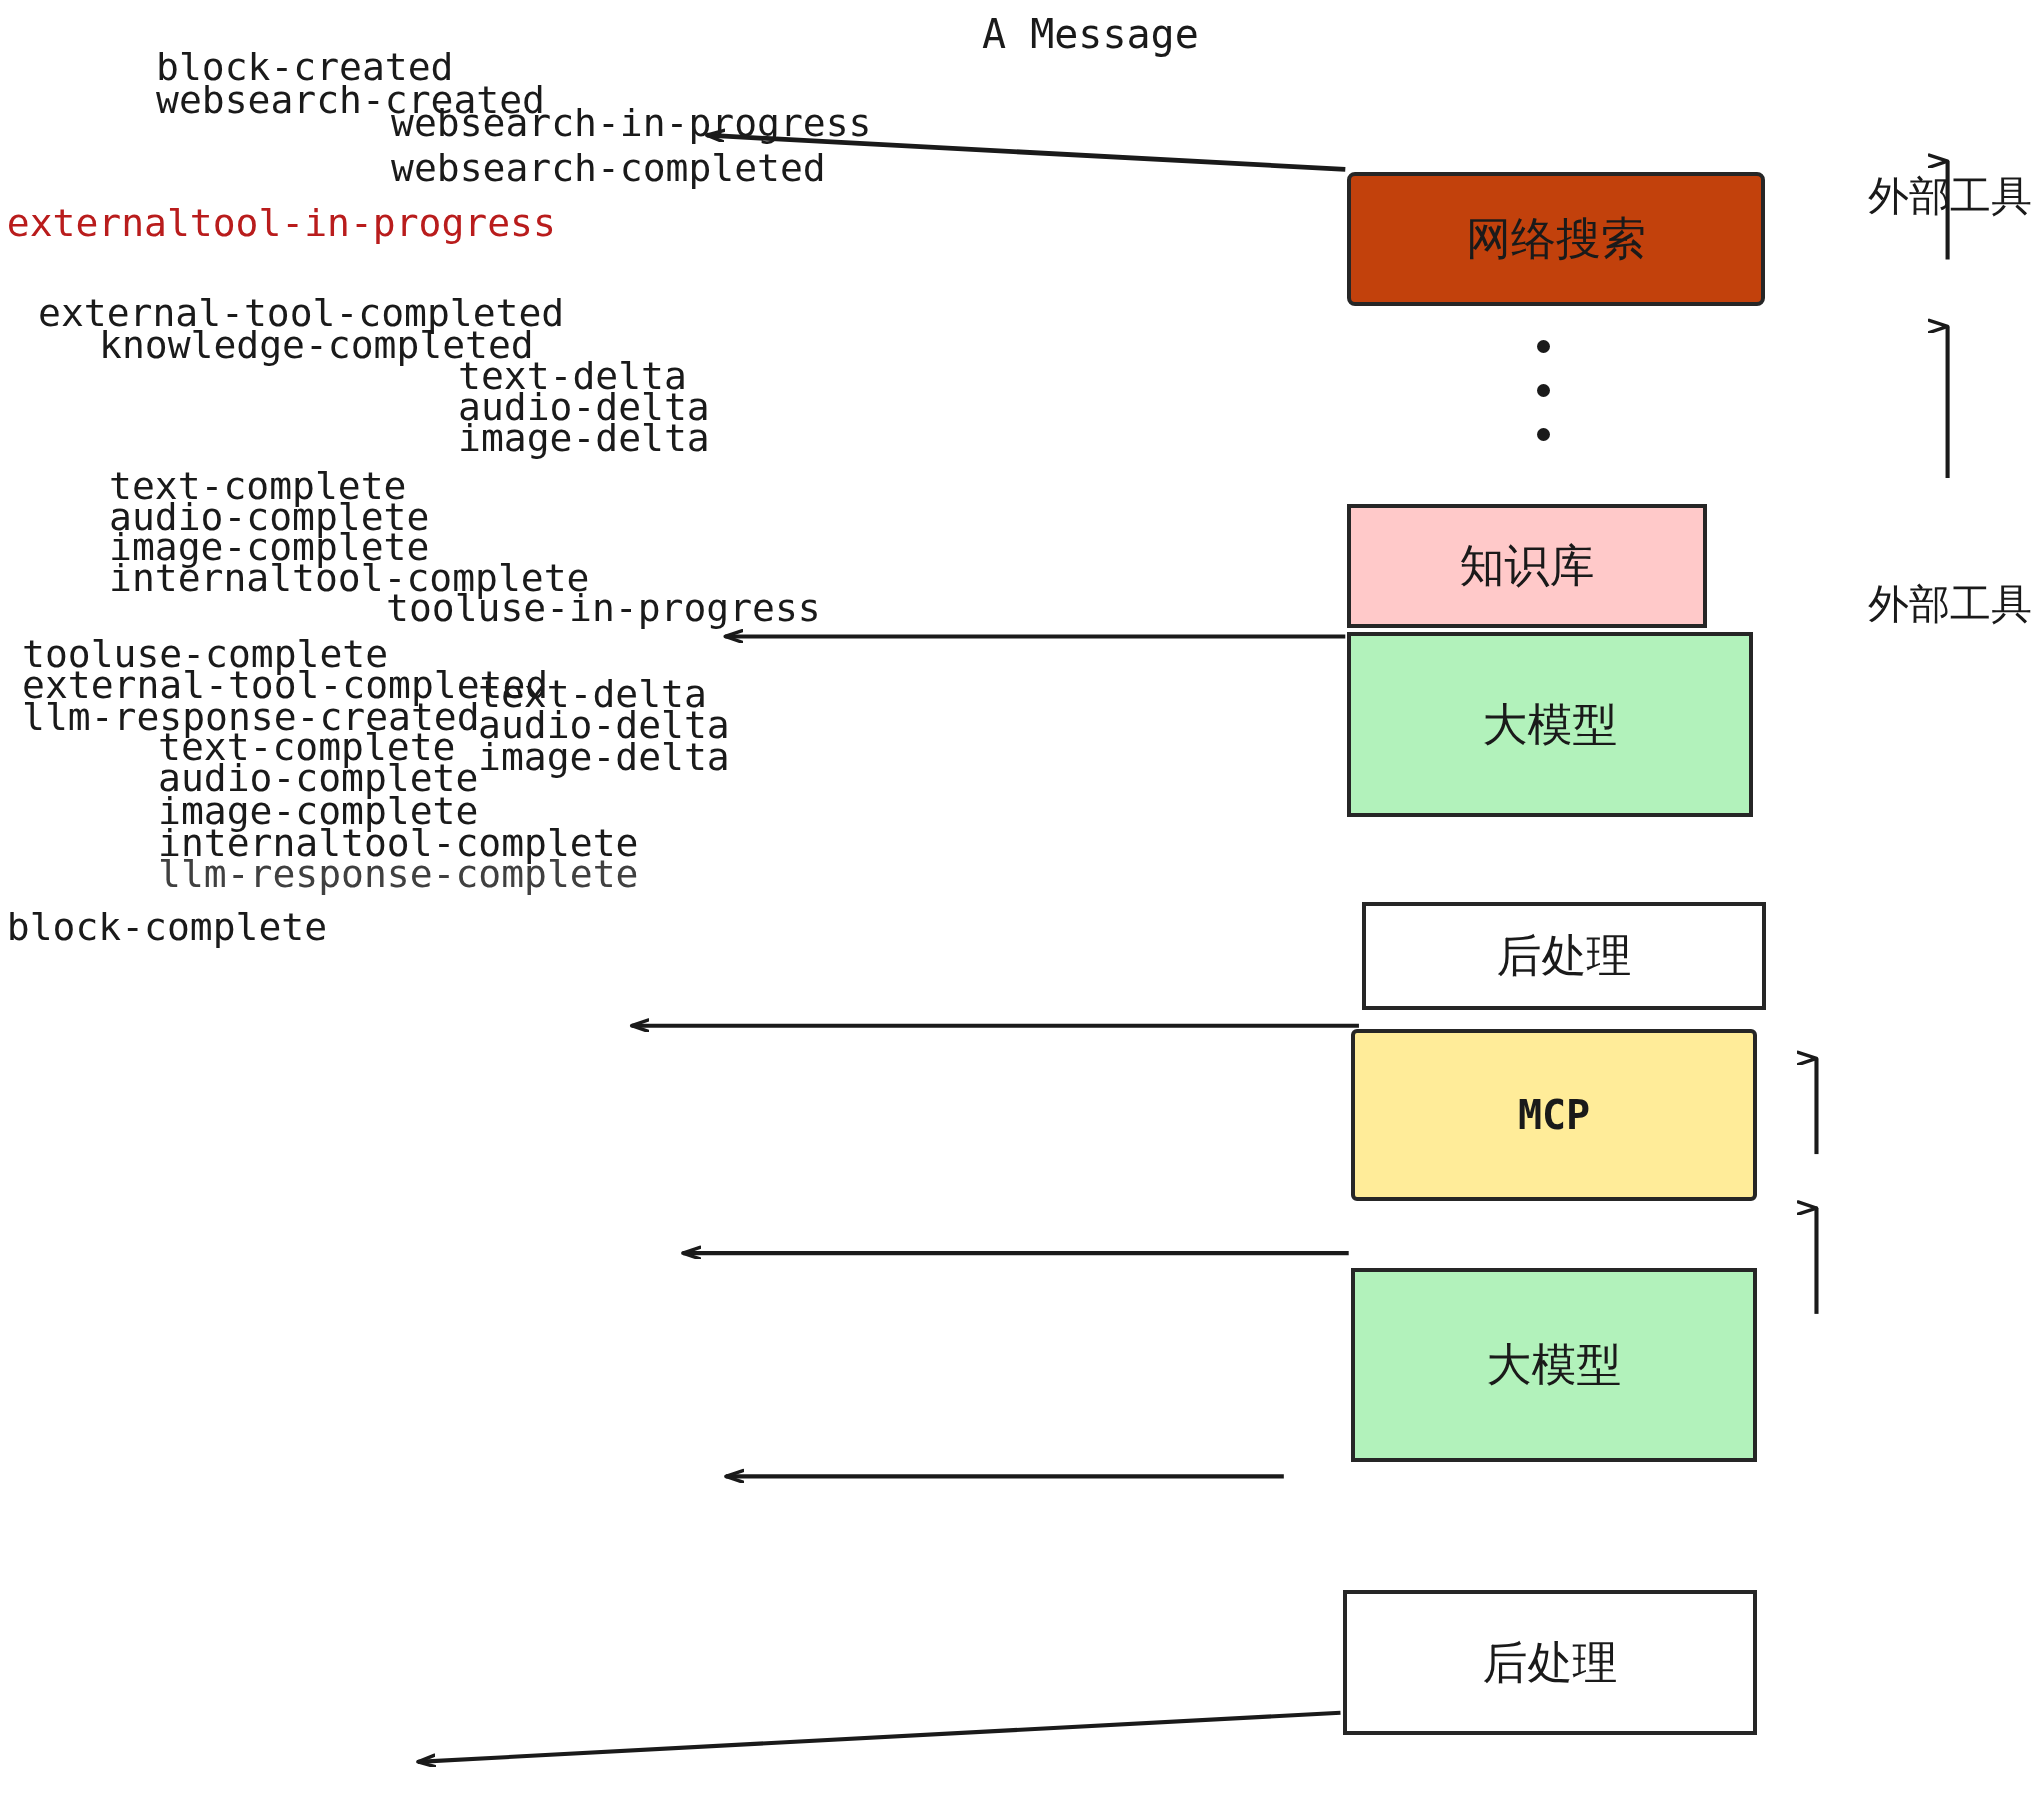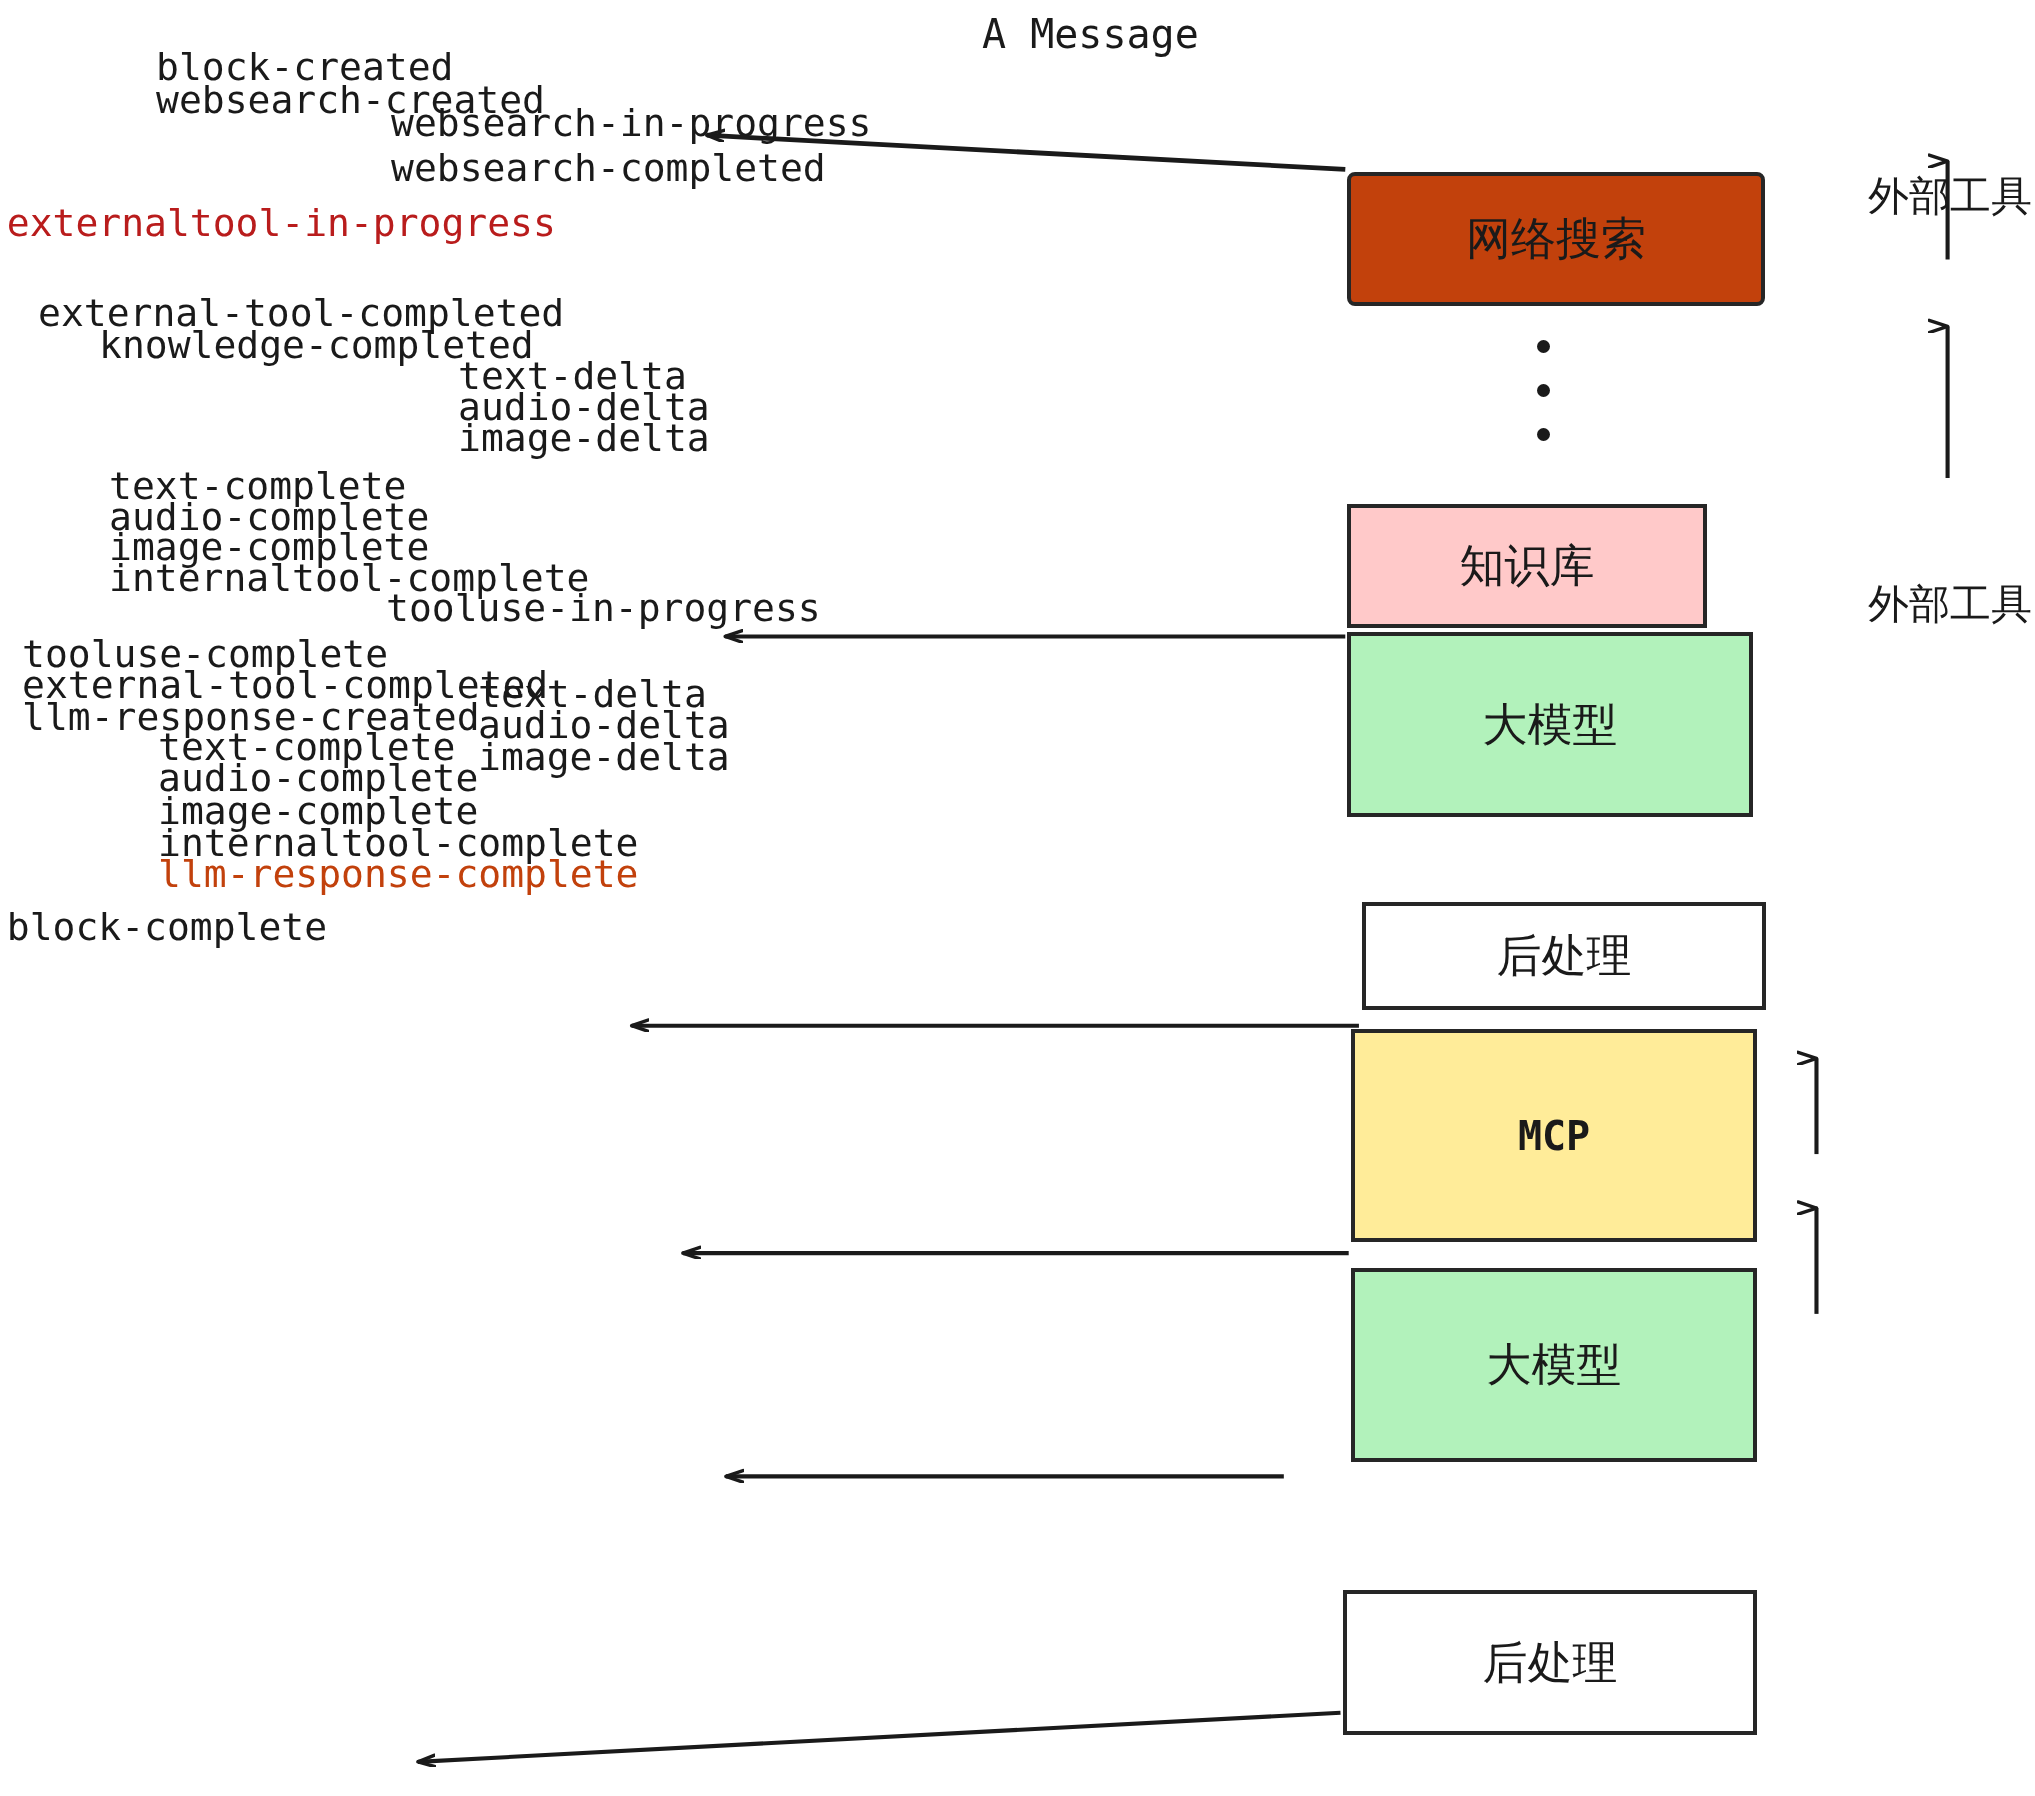--- a/index.html
+++ b/index.html
@@ -82,21 +82,21 @@
   </div>
   <div class="box" id="box-1" style="left: 1347px; top: 504px; width: 360px; height: 124px; background: rgb(255, 201, 201); border-color: rgb(38, 38, 38);">
     <span>知识库</span>
   </div>
   <div class="box" id="box-2" style="left: 1347px; top: 632px; width: 406px; height: 185px; background: rgb(178, 242, 187); border-color: rgb(38, 38, 38);">
     <span>大模型</span>
   </div>
   <div class="box" id="box-3" style="left: 1362px; top: 902px; width: 404px; height: 108px; background: rgb(255, 255, 255); border-color: rgb(38, 38, 38);">
     <span>后处理</span>
   </div>
-  <div class="box mcp" id="box-4" style="left: 1351px; top: 1029px; width: 406px; height: 213px; background: rgb(255, 236, 153); border-color: rgb(38, 38, 38);">
+  <div class="box mcp" id="box-4" style="left: 1351px; top: 1029px; width: 406px; height: 172px; background: rgb(255, 236, 153); border-color: rgb(38, 38, 38); border-radius: 6px;">
     <span>MCP</span>
   </div>
   <div class="box" id="box-5" style="left: 1351px; top: 1268px; width: 406px; height: 194px; background: rgb(178, 242, 187); border-color: rgb(38, 38, 38);">
     <span>大模型</span>
   </div>
   <div class="box" id="box-6" style="left: 1343px; top: 1590px; width: 414px; height: 145px; background: rgb(255, 255, 255); border-color: rgb(38, 38, 38);">
     <span>后处理</span>
   </div>
 
   <div class="dots" style="left:1537px;top:340px;">
@@ -114,21 +114,21 @@
   <div class="lbl" id="L6" style="left: 109px; top: 498px; color: rgb(26, 26, 26);">audio-complete</div>
   <div class="lbl" id="L7" style="left: 109px; top: 528px; color: rgb(26, 26, 26);">image-complete</div>
   <div class="lbl" id="L8" style="left: 109px; top: 559px; color: rgb(26, 26, 26);">internaltool-complete</div>
   <div class="lbl" id="L9" style="left: 22px; top: 635px; color: rgb(26, 26, 26);">tooluse-complete</div>
   <div class="lbl" id="L10" style="left: 22px; top: 666px; color: rgb(26, 26, 26);">external-tool-completed</div>
   <div class="lbl" id="L11" style="left: 22px; top: 698px; color: rgb(26, 26, 26);">llm-response-created</div>
   <div class="lbl" id="L12" style="left: 158px; top: 728px; color: rgb(26, 26, 26);">text-complete</div>
   <div class="lbl" id="L13" style="left: 158px; top: 759px; color: rgb(26, 26, 26);">audio-complete</div>
   <div class="lbl" id="L14" style="left: 158px; top: 792px; color: rgb(26, 26, 26);">image-complete</div>
   <div class="lbl" id="L15" style="left: 158px; top: 824px; color: rgb(26, 26, 26);">internaltool-complete</div>
-  <div class="lbl" id="L16" style="left: 158px; top: 855px; color: #c2410c;">llm-response-complete</div>
+  <div class="lbl" id="L16" style="left: 158px; top: 855px; color: #404040;">llm-response-complete</div>
   <div class="lbl" id="L17" style="left: 6.8px; top: 908px; color: rgb(26, 26, 26);">block-complete</div>
 
   <div class="lbl" id="M0" style="left: 391px; top: 104px; color: rgb(26, 26, 26);">websearch-in-progress</div>
   <div class="lbl" id="M1" style="left: 391px; top: 149px; color: rgb(26, 26, 26);">websearch-completed</div>
   <div class="lbl" id="M3" style="left: 458px; top: 357px; color: rgb(26, 26, 26);">text-delta</div>
   <div class="lbl" id="M4" style="left: 458px; top: 388px; color: rgb(26, 26, 26);">audio-delta</div>
   <div class="lbl" id="M5" style="left: 458px; top: 419px; color: rgb(26, 26, 26);">image-delta</div>
   <div class="lbl" id="M6" style="left: 386px; top: 589px; color: rgb(26, 26, 26);">tooluse-in-progress</div>
   <div class="lbl" id="M7" style="left: 478px; top: 675px; color: rgb(26, 26, 26);">text-delta</div>
   <div class="lbl" id="M8" style="left: 478px; top: 706px; color: rgb(26, 26, 26);">audio-delta</div>

